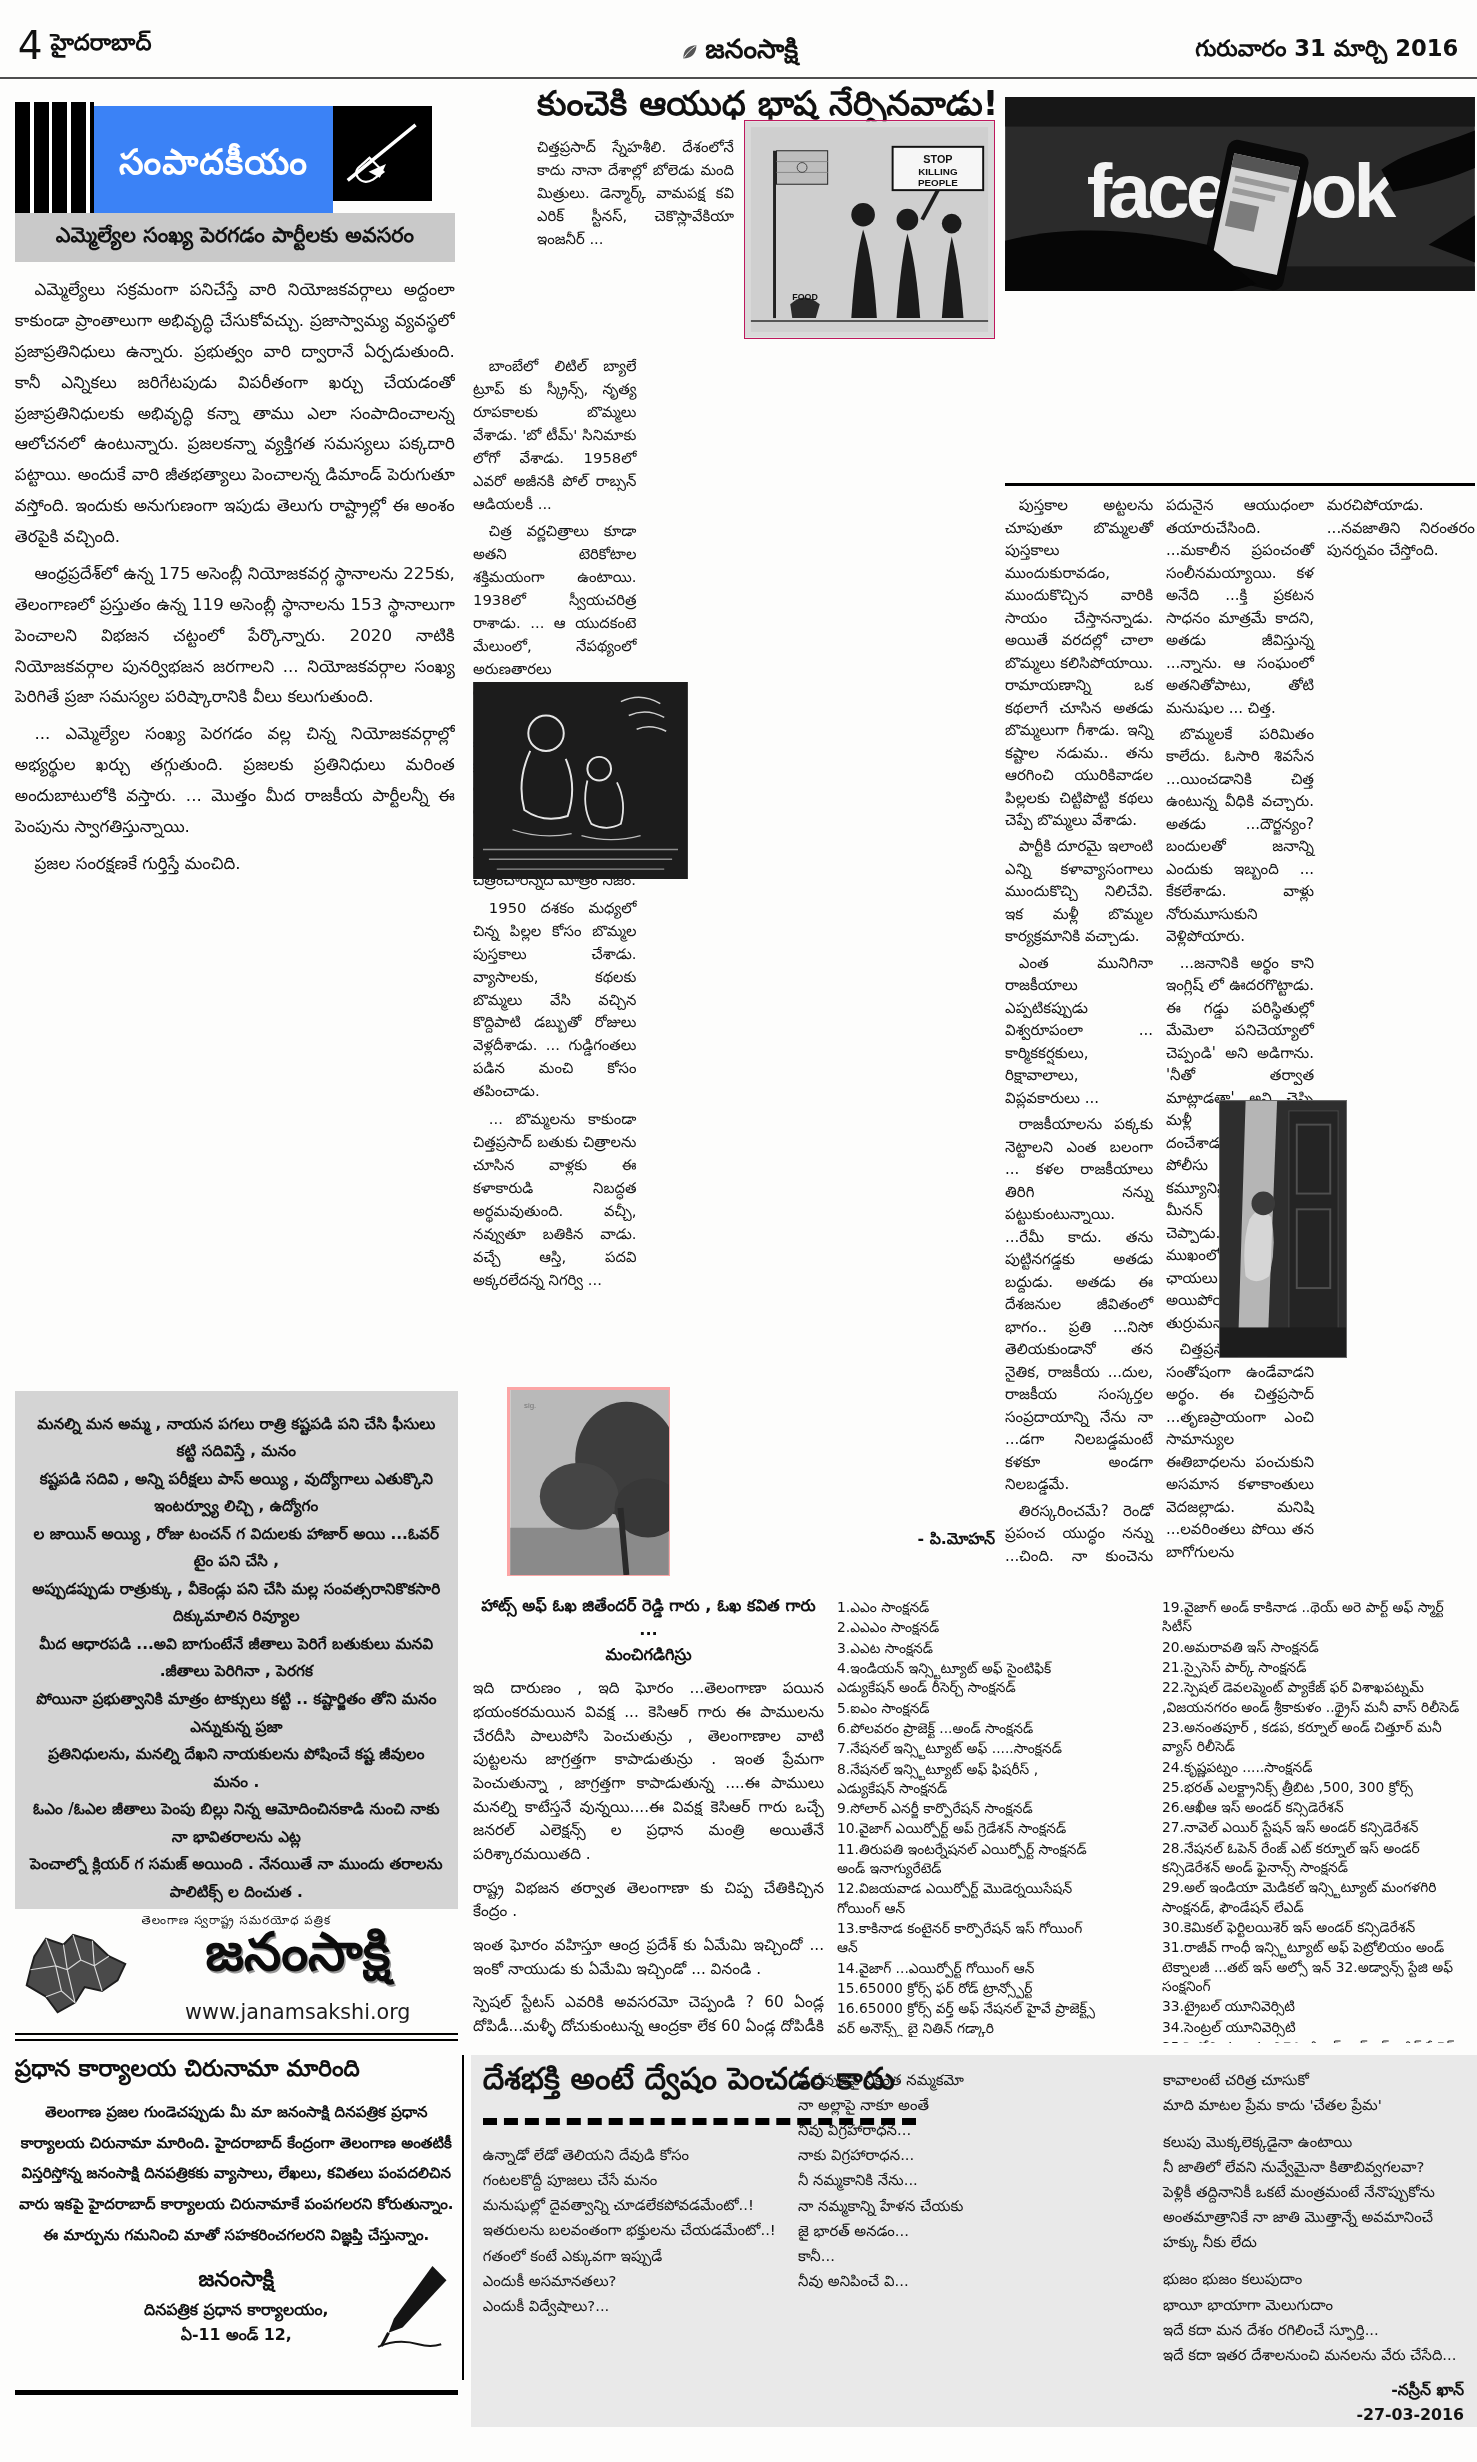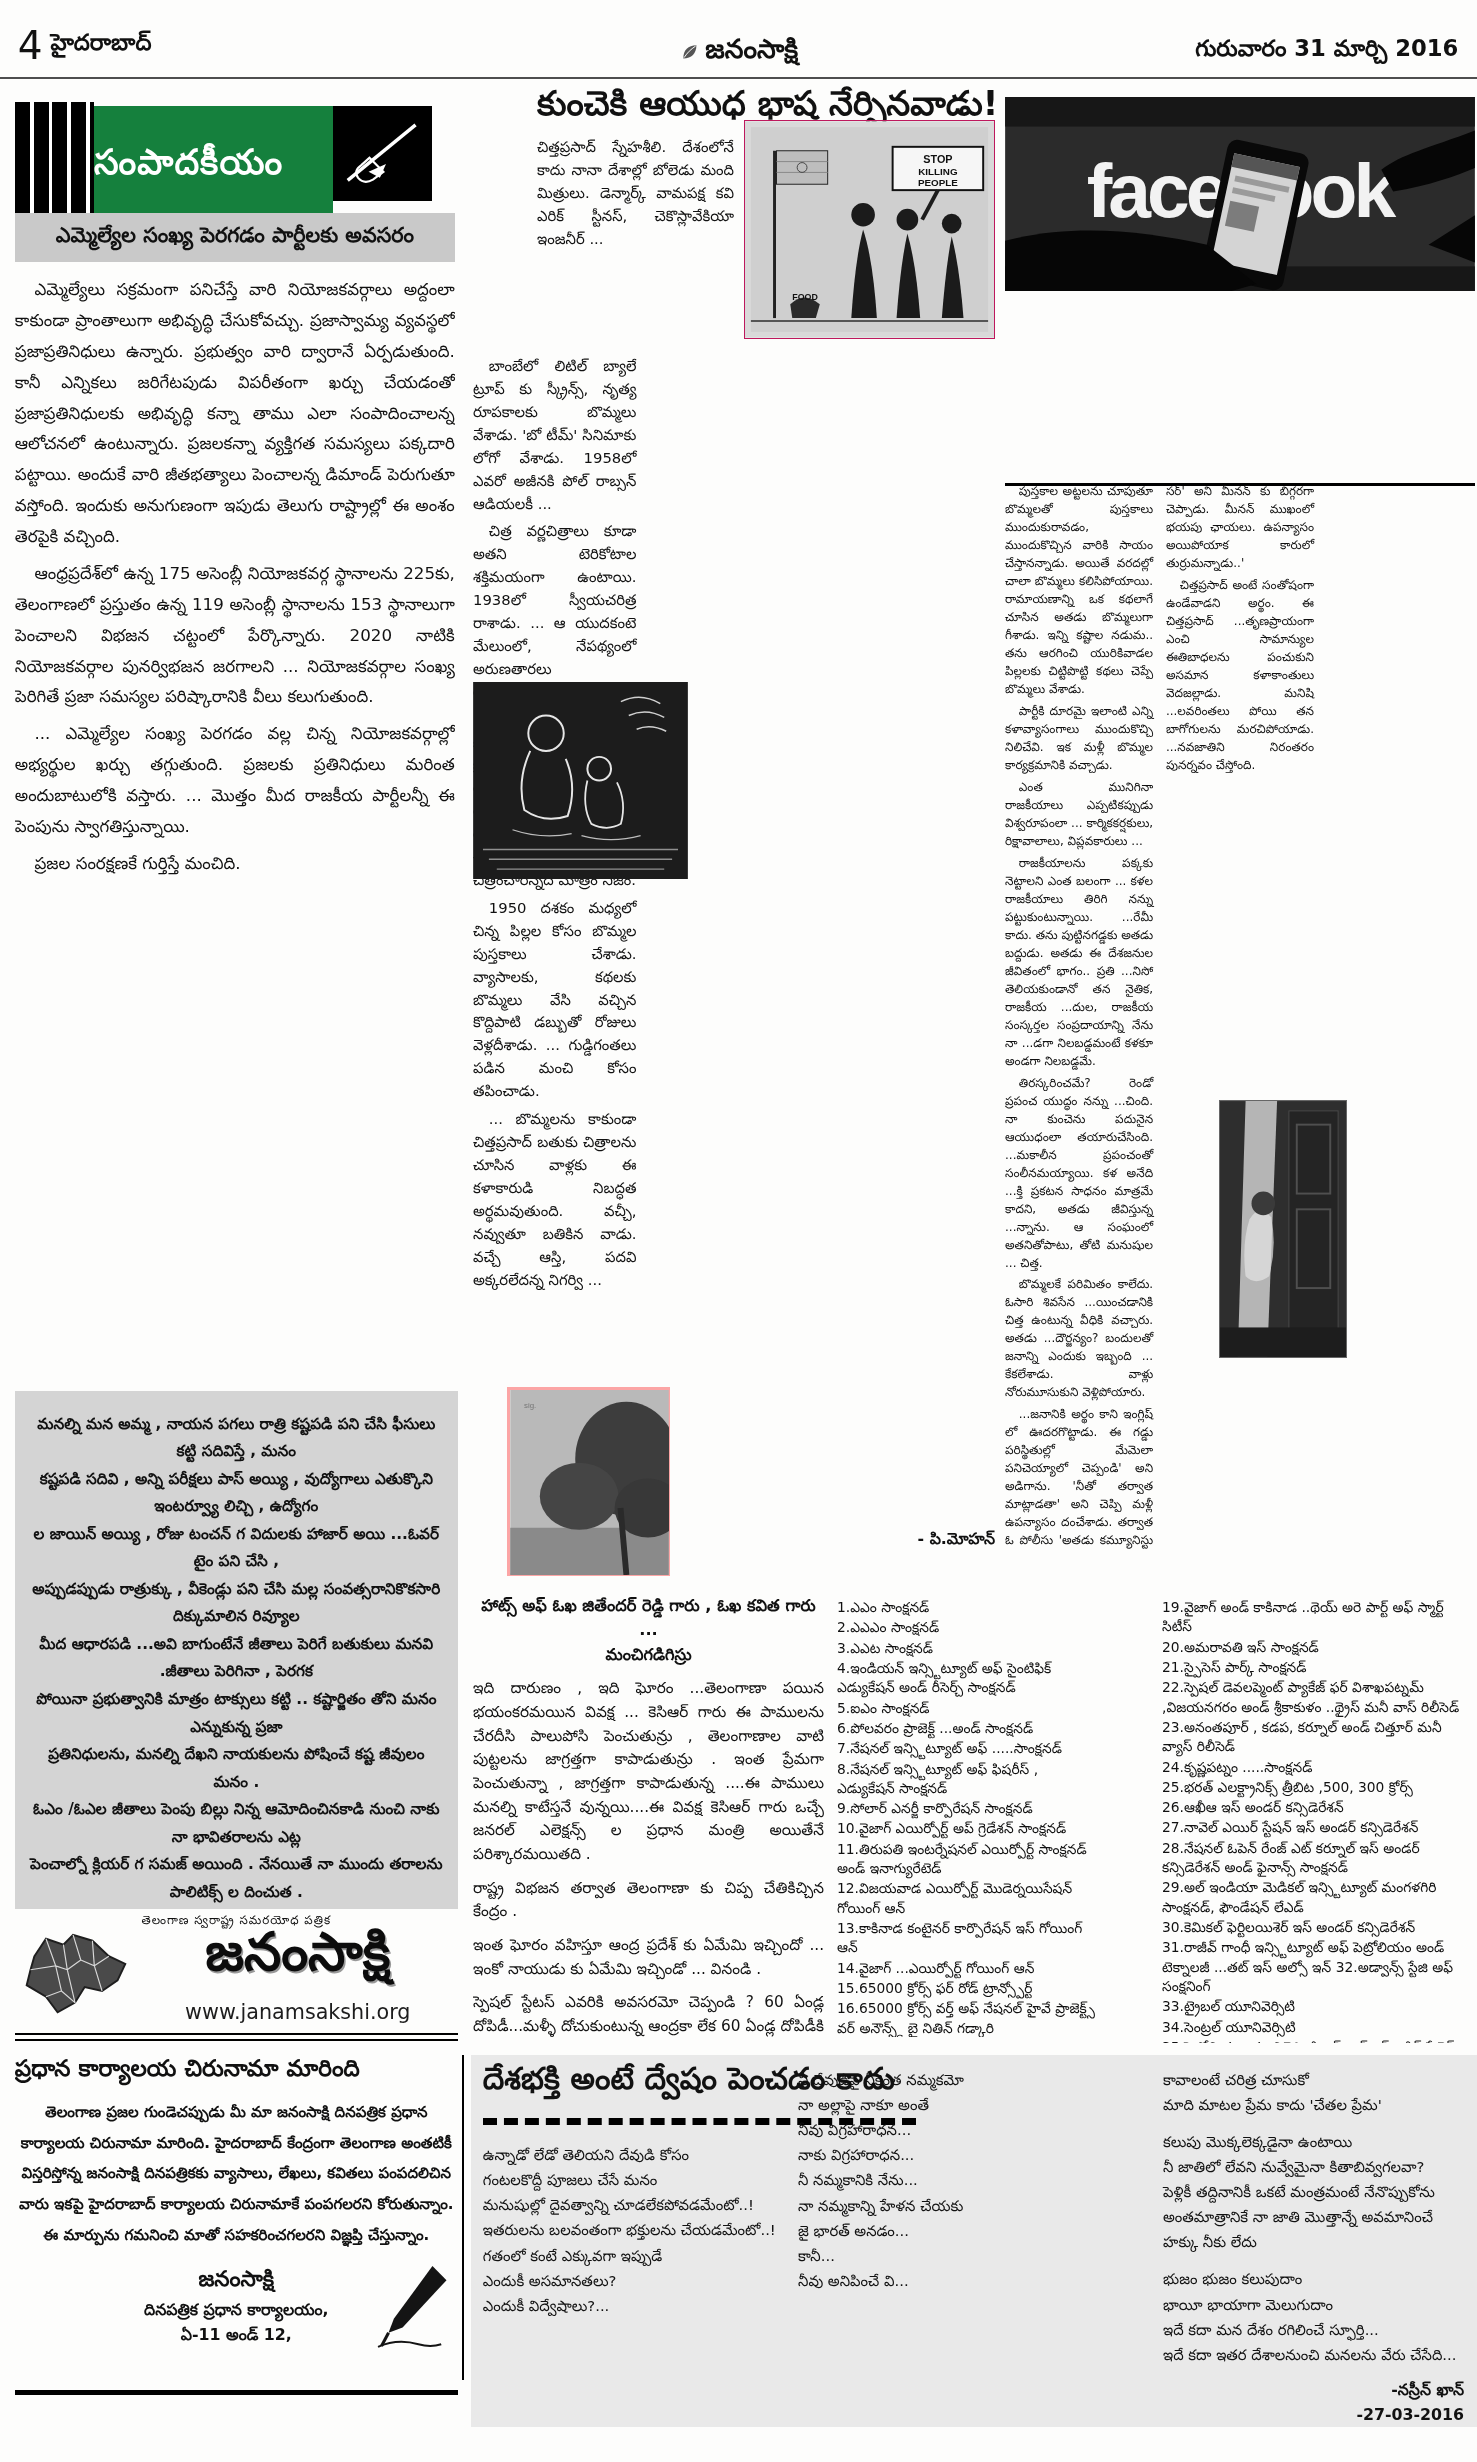--- a/index.html
+++ b/index.html
@@ -9,21 +9,21 @@
   
   .hdr-left{left:17.7px;top:25.6px;display:flex;align-items:flex-end;gap:7.9px;}
   .hdr-pageno{font-size:39px;line-height:1;font-weight:400;}
   .hdr-city{font-size:22.7px;font-weight:bold;padding-bottom:3.9px;}
   .hdr-center{left:591px;top:33px;width:296px;display:flex;justify-content:center;align-items:center;gap:5.9px;}
   .hdr-mast{font-size:26.6px;font-weight:bold;}
   .hdr-right{right:19.7px;top:35px;font-size:22.7px;font-weight:bold;}
   .hdr-rule{left:0;top:77px;width:1478px;height:2px;background:#4e4e4e;}
   
   .ed-bars{left:14.8px;top:102px;width:79px;height:116px;background:repeating-linear-gradient(90deg,#000 0 14.8px,#fff 14.8px 18.7px);}
-  .ed-titlebox{left:94px;top:106px;width:239px;height:121px;background:#15803d;color:#fff;display:flex;align-items:center;justify-content:flex-start;}
+  .ed-titlebox{left:94px;top:106px;width:239px;height:121px;background:#3b82f6;color:#fff;display:flex;align-items:center;justify-content:center;}
   .ed-title{font-size:35px;font-weight:bold;letter-spacing:1px;}
   .ed-quillbox{left:333px;top:106px;width:99px;height:95px;background:#000;display:flex;align-items:center;justify-content:center;}
   .ed-band{left:14.8px;top:213px;width:440px;height:49px;background:#c9c9c9;display:flex;align-items:center;justify-content:center;}
   .ed-band-text{font-size:20.7px;font-weight:bold;white-space:nowrap;}
   .ed-body{left:14.8px;top:274px;width:440px;height:1101px;overflow:hidden;font-size:16.7px;line-height:1.85;text-align:justify;}
   .ed-body .para{text-indent:19.7px;margin:0 0 5.9px 0;}
   .poem-box{left:14.8px;top:1391px;width:443px;height:518px;background:#d4d4d4;box-sizing:border-box;
             padding:19.7px 13.8px 9.9px;overflow:hidden;font-weight:bold;font-size:15.3px;line-height:1.8;text-align:center;}
   .poem-box [data-bind-list] > div:empty{height:0.9em;}
   .promo{left:14.8px;top:1913px;width:443px;height:120px;overflow:hidden;}
@@ -67,22 +67,22 @@
   .desh-col [data-bind-list] > div:empty{height:0.8em;}
   .desh-c1{left:11.8px;top:87px;width:301px;}
   .desh-c2{left:327px;top:11.8px;width:343px;}
   .desh-c3{left:692px;top:11.8px;width:301px;}
   .desh-sig{text-align:right;font-weight:bold;font-size:15.8px;line-height:1.6;margin-top:9.9px;}
   
   .fbphoto{left:1005px;top:97px;width:470px;height:194px;}
   .much-title{left:1005px;top:296px;width:470px;height:183px;overflow:hidden;display:flex;align-items:center;justify-content:center;}
   .much-title span{font-size:99px;font-weight:bold;letter-spacing:-2px;white-space:nowrap;}
   .much-rule{left:1005px;top:483px;width:470px;height:3px;background:#000;}
-  .much-body{left:1005px;top:482px;width:470px;height:1080px;overflow:hidden;
-             column-count:3;column-gap:12.8px;column-fill:auto;font-size:12px;line-height:1.5;text-align:justify;}
+  .much-body{left:1005px;top:494px;width:470px;height:1080px;overflow:hidden;
+             column-count:3;column-gap:12.8px;column-fill:auto;font-size:15px;line-height:1.5;text-align:justify;}
   .much-body .para{text-indent:13.8px;margin:0 0 3.9px 0;}
   .portrait{left:1219px;top:1100px;width:128px;height:258px;z-index:3;border:1px solid #666;box-sizing:border-box;}
   svg{display:block;}
 </style>
 </head>
 <body>
 
 <div class="page">
 
   <div class="abs hdr-left">

